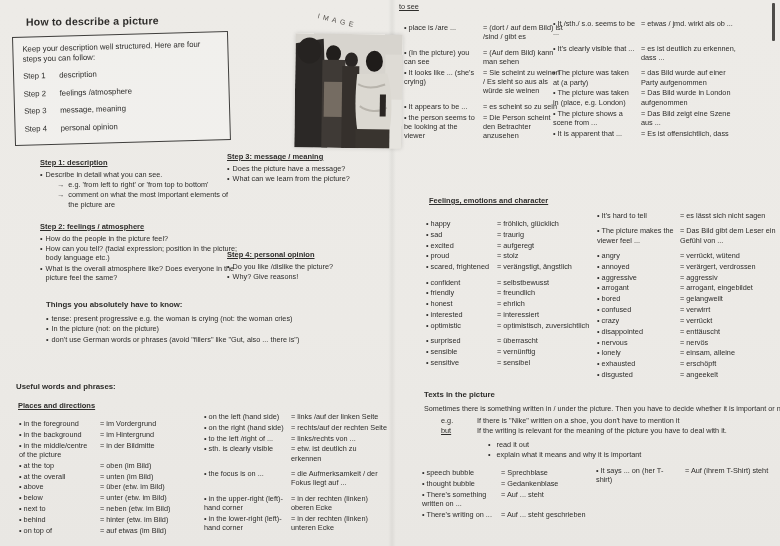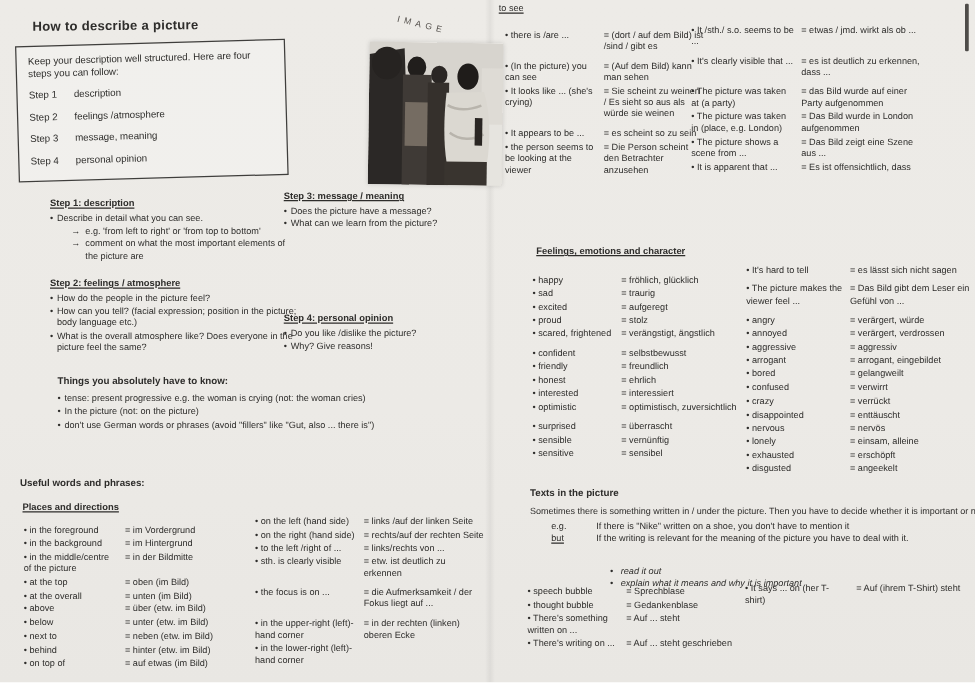--- a/index.html
+++ b/index.html
@@ -238,20 +238,21 @@
         <span class="de">die Aufmerksamkeit / der Fokus liegt auf ...</span>
       </div>
 
       <div class="prow sp">
         <span class="en">in the upper-right (left)- hand corner</span>
         <span class="de">in der rechten (linken) oberen Ecke</span>
       </div>
 
       <div class="prow">
         <span class="en">in the lower-right (left)- hand corner</span>
+        <span class="de">in der rechten (linken) unteren Ecke</span>
       </div>
     </div>
 
   <div class="abs watermark" style="left:317px; top:17px;">IMAGE</div>
   <svg class="abs photo" style="left:295px; top:34px;" width="107" height="114" viewBox="0 0 107 114">
     <rect x="0" y="0" width="107" height="114" fill="#d7d4ce"></rect>
     <rect x="68" y="55" width="39" height="59" fill="#e6e4df"></rect>
     <rect x="90" y="20" width="17" height="45" fill="#dedbd5"></rect>
     <path d="M0,10 L28,5 L33,114 L0,114 Z" fill="#2b2826"></path>
     <ellipse cx="14" cy="17" rx="12" ry="13" fill="#262321"></ellipse>
@@ -266,21 +267,21 @@
     <path d="M65,72 C73,78 84,78 92,73" stroke="#b8b4ac" stroke-width="2" fill="none"></path>
     <rect x="61" y="95" width="34" height="19" fill="#39342f"></rect>
     <rect x="85" y="60" width="6" height="22" fill="#2a2623"></rect>
   </svg>
 
   <div class="abs" style="left:399px; top:2px; text-decoration:underline;">to see</div>
 
   <div class="plist" style="left:404px; top:23px; --enw:74px; --dew:80px;">
 
       <div class="prow">
-        <span class="en">there is /are ...</span>
+        <span class="en">place is /are ...</span>
         <span class="de">(dort / auf dem Bild) ist /sind / gibt es</span>
       </div>
 
       <div class="prow sp">
         <span class="en">(In the picture) you can see</span>
         <span class="de">(Auf dem Bild) kann man sehen</span>
       </div>
 
       <div class="prow">
         <span class="en">It looks like ... (she's crying)</span>
@@ -409,21 +410,21 @@
         <span class="de">es lässt sich nicht sagen</span>
       </div>
 
       <div class="prow sp">
         <span class="en">The picture makes the viewer feel ...</span>
         <span class="de">Das Bild gibt dem Leser ein Gefühl von ...</span>
       </div>
 
       <div class="prow sp">
         <span class="en">angry</span>
-        <span class="de">verärgert, würde</span>
+        <span class="de">verrückt, wütend</span>
       </div>
 
       <div class="prow">
         <span class="en">annoyed</span>
         <span class="de">verärgert, verdrossen</span>
       </div>
 
       <div class="prow">
         <span class="en">aggressive</span>
         <span class="de">aggressiv</span>
@@ -482,21 +483,21 @@
     <div class="eg-row">
       <span class="eg-label">e.g.</span>
       <span>If there is "Nike" written on a shoe, you don't have to mention it</span>
     </div>
     <div class="eg-row">
       <span class="eg-label u">but</span>
       <span>If the writing is relevant for the meaning of the picture you have to deal with it.</span>
     </div>
   </div>
 
-  <div class="abs" style="left:488px; top:452px; width:250px;font-style:italic;">
+  <div class="abs" style="left:488px; top:440px; width:250px;">
 
   <div class="sub-b">
         <span>read it out</span>
       </div>
       <div class="sub-b">
         <span>explain what it means and why it is important</span>
       </div>
     </div>
 
   <div class="plist" style="left:422px; top:468px; --enw:74px; --dew:96px;">

